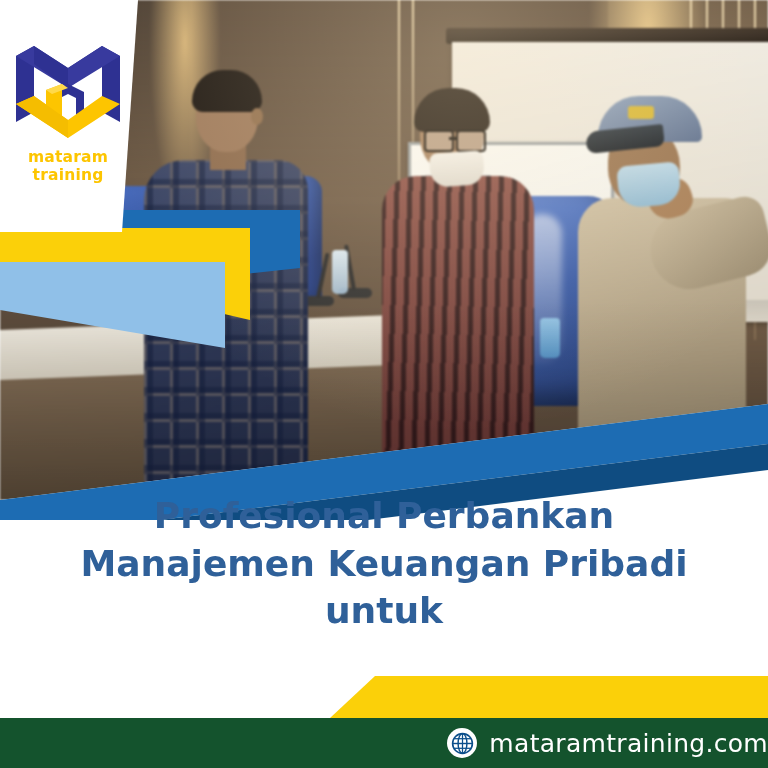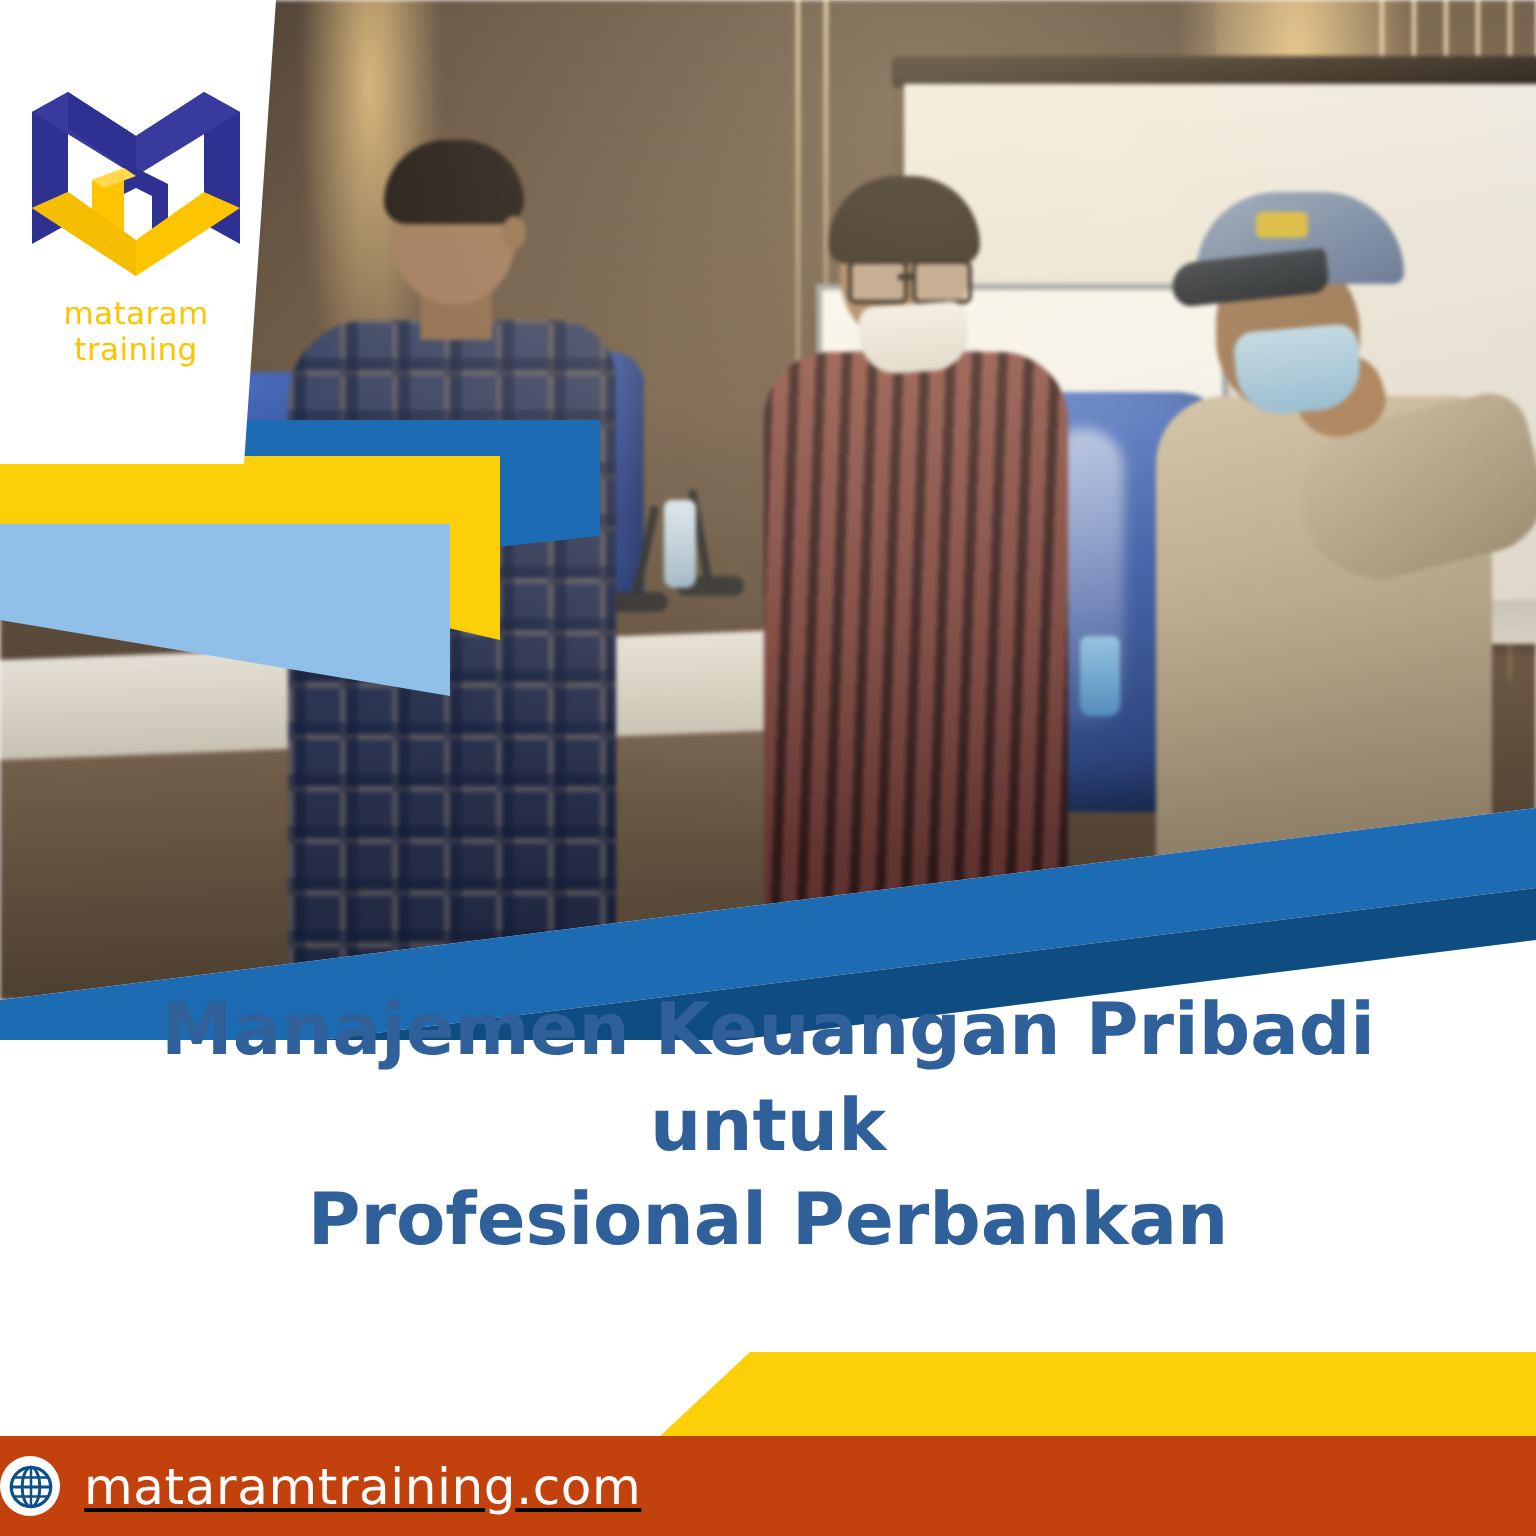--- a/index.html
+++ b/index.html
@@ -274,21 +274,21 @@
     clip-path: polygon(0 0, 138px 0, 122px 232px, 0 232px);
   }
   .logo-mark {
     position: absolute; left: 12px; top: 40px; width: 112px; height: 104px;
   }
   .logo-text {
     position: absolute; left: 0; top: 148px; width: 136px;
     text-align: center;
     color: #fdc500;
     font-size: 15.5px;
-    font-weight: 400;
+    font-weight: 700;
     letter-spacing: .2px;
     font-family: "DejaVu Sans", sans-serif;
   }
 
   
   .stripes { position: absolute; left: 0; top: 190px; width: 420px; height: 190px; }
 
   
   .headline {
     position: absolute; left: 0; top: 396px; width: 768px;
@@ -308,25 +308,24 @@
     line-height: 1.32;
     font-family: "DejaVu Sans", sans-serif;
   }
 
   
   .footer-yellow {
     position: absolute; left: 0; top: 676px; width: 768px; height: 42px;
   }
   .footer-bar {
     position: absolute; left: 0; top: 718px; width: 768px; height: 50px;
-    background: #c2410c;
+    background: #14532d;
     display: flex;
     align-items: center;
-    justify-content: flex-start;
-    text-decoration: underline;
+    justify-content: flex-end;
   }
   .footer-inner { display: flex; align-items: center; gap: 12px; }
   .globe-badge {
     width: 30px; height: 30px; border-radius: 50%;
     background: #ffffff;
     display: flex; align-items: center; justify-content: center;
     flex: 0 0 auto;
   }
   .footer-url {
     color: #ffffff;
@@ -446,22 +445,22 @@
       <polygon points="34,50 50,44 56,48 40,54" fill="#ffd94a"></polygon>
 
       <polygon points="4,64 22,56 56,80 90,56 108,64 56,98" fill="#fdc500"></polygon>
       <polygon points="4,64 22,56 56,80 56,98" fill="#f5bd00"></polygon>
     </svg>
     <div class="logo-text">mataram training</div>
   </div>
 
 
   <div class="subhead">
+    <div>Profesional Perbankan</div>
     <div>Manajemen Keuangan Pribadi untuk</div>
-    <div>Profesional Perbankan</div>
   </div>
 
   <svg class="footer-yellow" width="768" height="42" viewBox="0 0 768 42">
     <polygon points="375,0 768,0 768,42 330,42" fill="#fbd009"></polygon>
   </svg>
 
   <div class="footer-bar">
     <div class="footer-inner">
       <span class="globe-badge">
         <svg width="23" height="23" viewBox="0 0 24 24">

